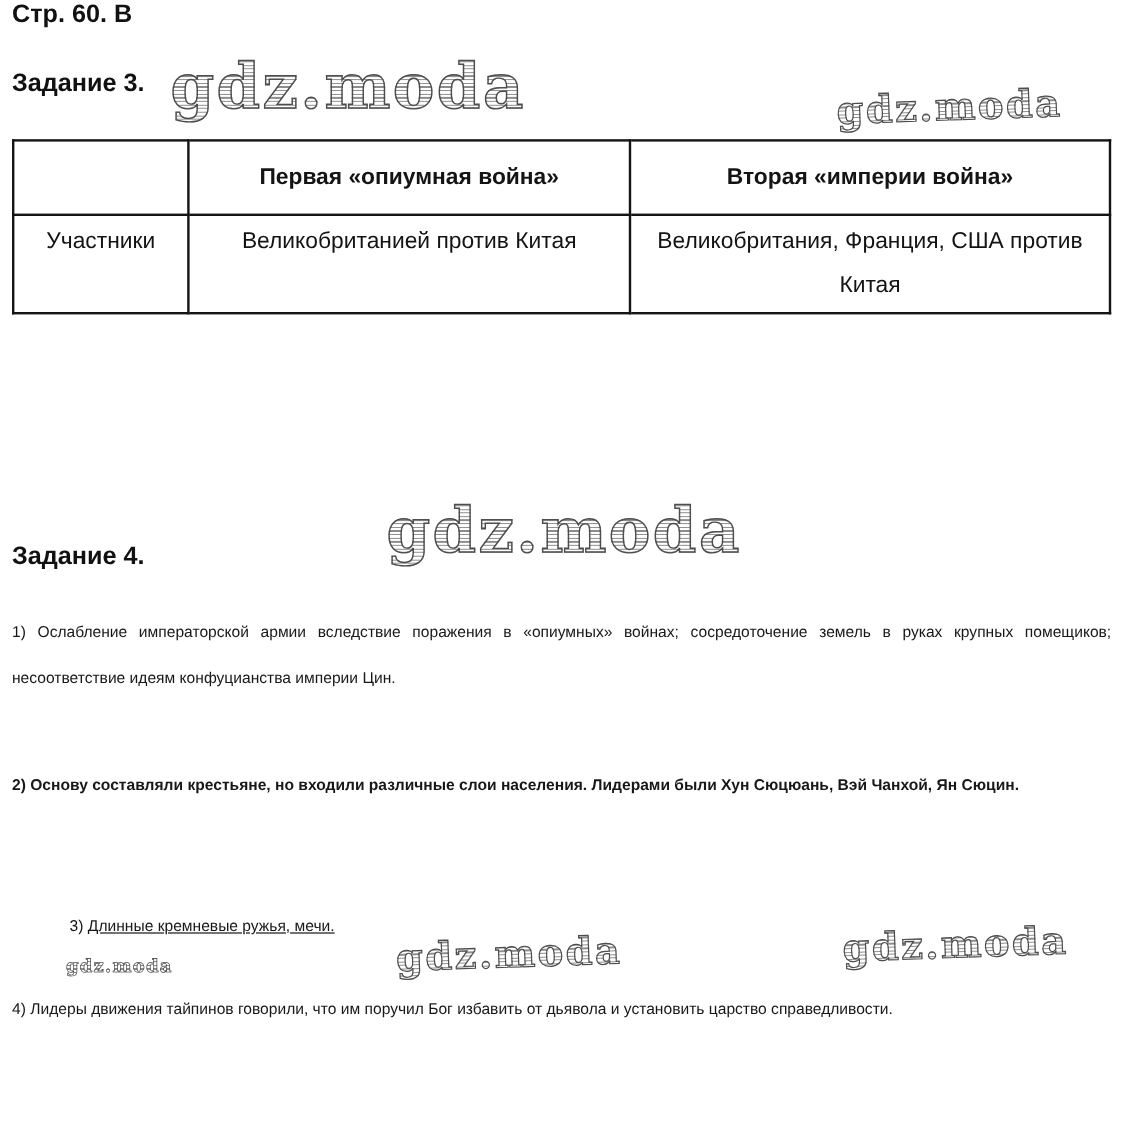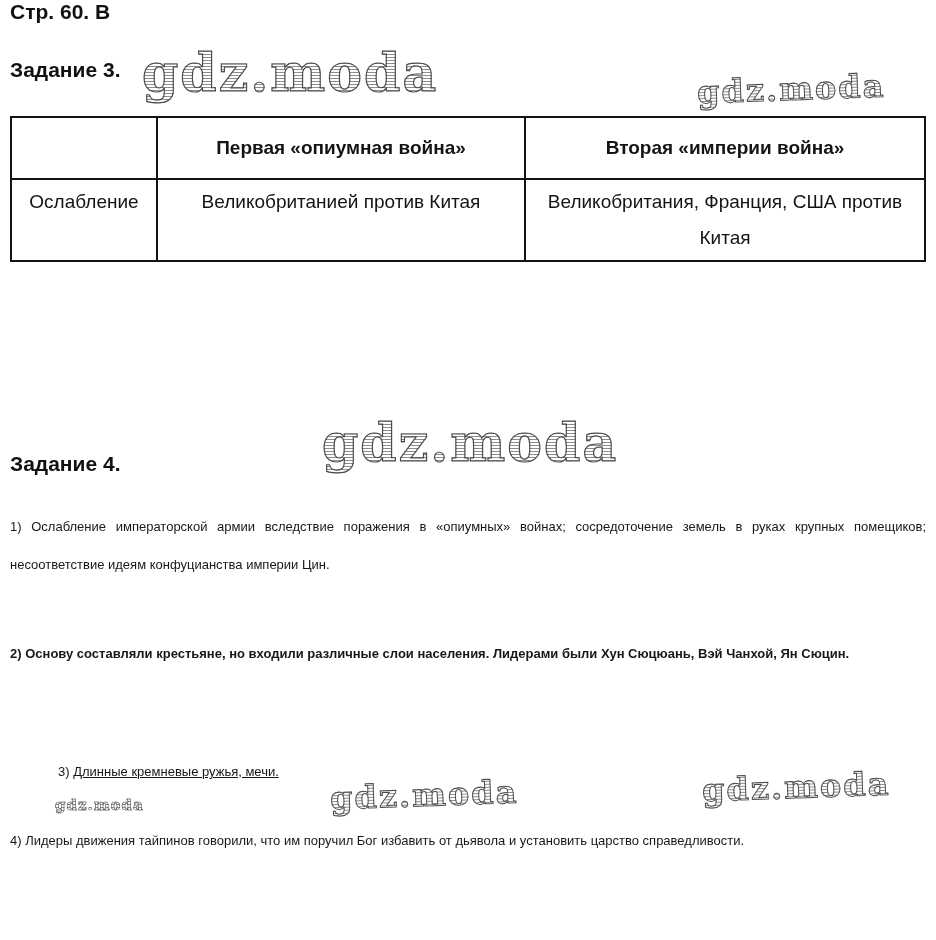--- a/index.html
+++ b/index.html
@@ -83,21 +83,21 @@
       <col class="col-first">
       <col class="col-second">
   </colgroup>
   <tbody>
       <tr>
     <th></th>
     <th>Первая «опиумная война»</th>
     <th>Вторая «империи война»</th>
   </tr>
   <tr>
-    <td>Ослабление</td>
+    <td>Участники</td>
     <td>Великобританией против Китая</td>
     <td>Великобритания, Франция, США против Китая</td>
   </tr>
 </tbody>
   </table>
 
 <div class="abs watermark wm-xl" style="left:322px; top:412px;">gdz.moda</div>
 
 <div class="abs heading" style="left:10px; top:452px;">Задание 4.</div>
 

